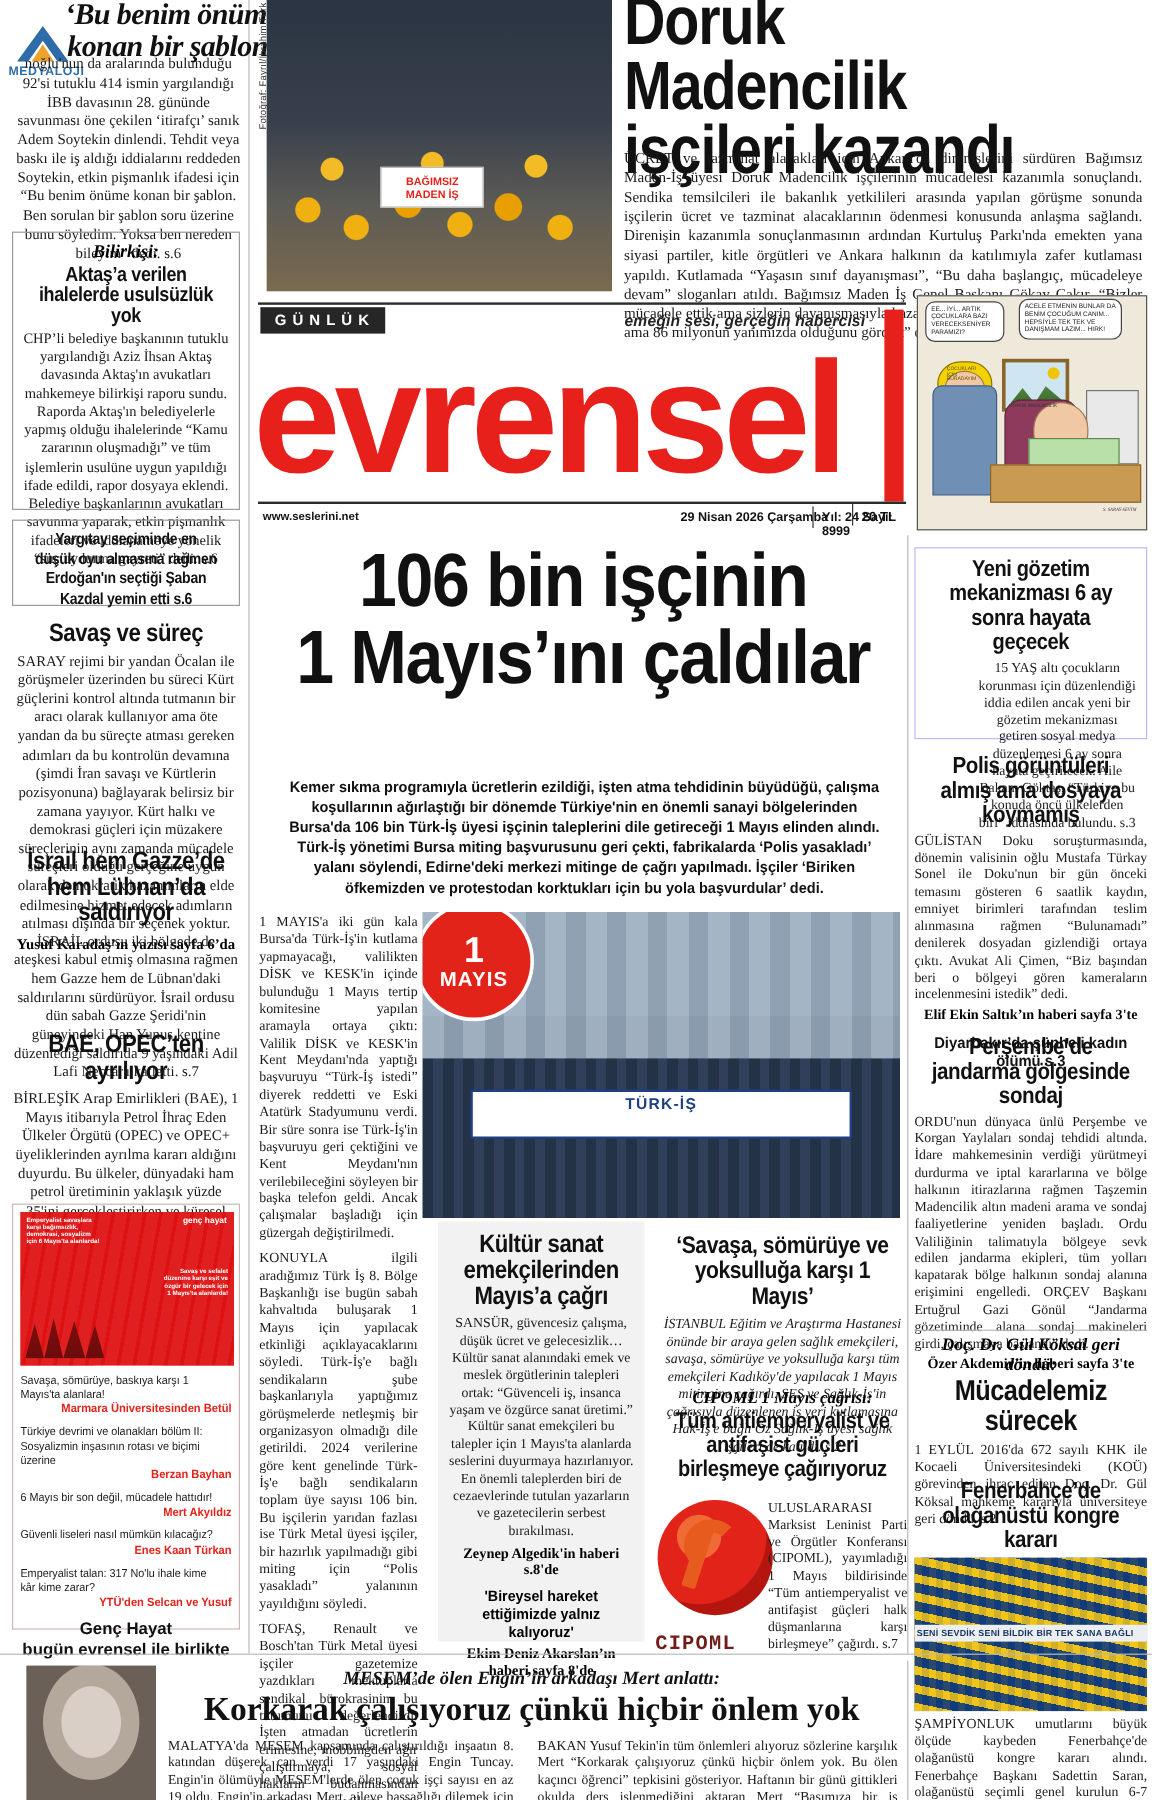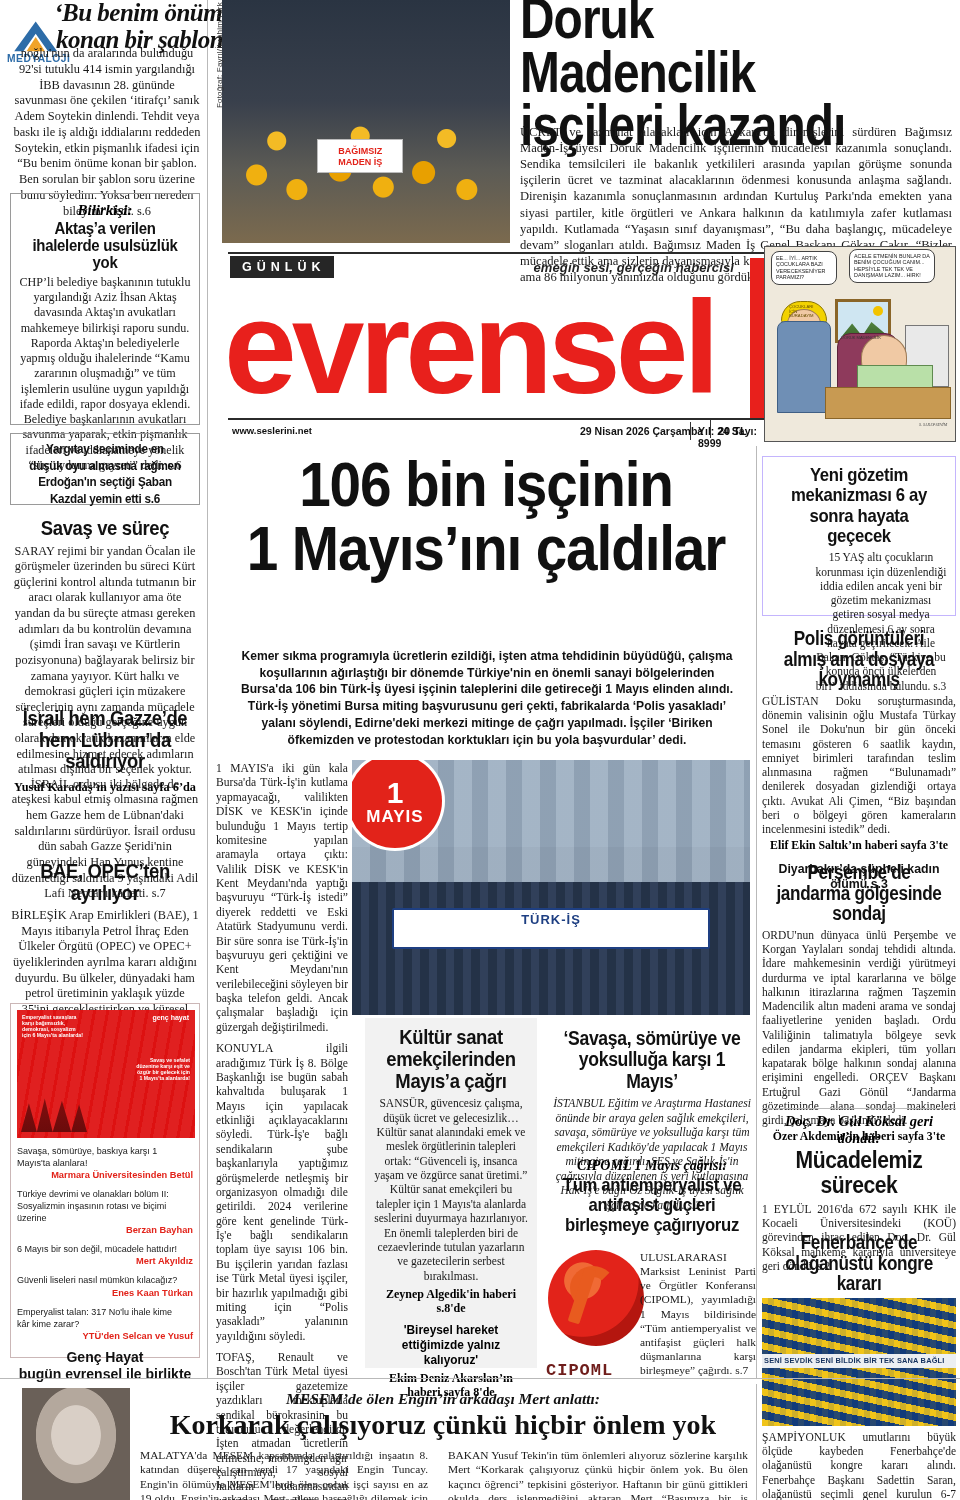--- a/index.html
+++ b/index.html
@@ -82,21 +82,21 @@
     position:absolute; left:520px; top:-8px; width:432px;
     font-size:57px; line-height:0.94; text-align:left;
     transform:scaleX(0.86); transform-origin:left top;
   }
   .doruk-bd {
     position:absolute; left:520px; top:124px; width:432px;
     font-size:12.6px; line-height:1.28;
   }
 
   
-  .masthead { position:absolute; left:228px; top:252px; width:540px; height:192px; }
+  .masthead { position:absolute; left:215px; top:252px; width:540px; height:192px; }
   .mh-rule-top { position:absolute; left:0; top:0; width:540px; height:2px; background:#2b2b2b; }
   .gunluk {
     position:absolute; left:2px; top:4px; background:#262626; color:#fff;
     font-family:"Liberation Sans",sans-serif; font-weight:700; font-size:12.5px;
     letter-spacing:5px; padding:4px 9px 4px 12px;
   }
   .slogan {
     position:absolute; right:34px; top:8px;
     font-family:"Liberation Sans",sans-serif; font-style:italic; font-weight:600;
     font-size:13px; color:#222; letter-spacing:.01em;

